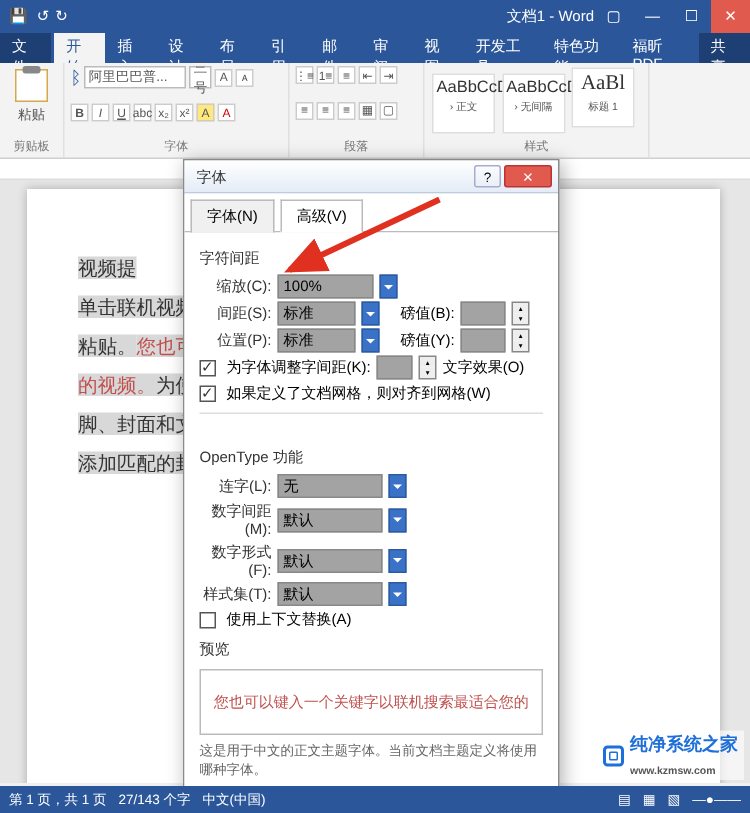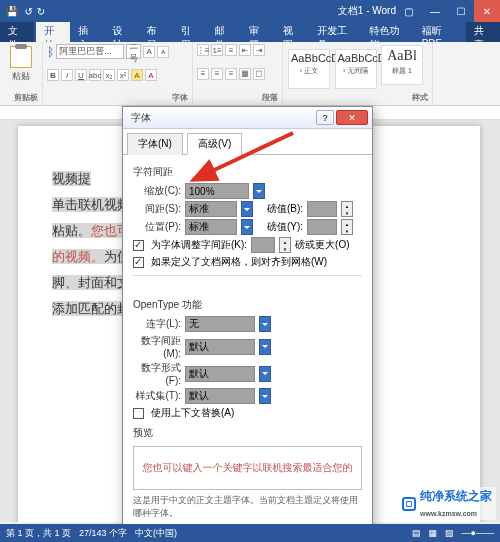--- a/index.html
+++ b/index.html
@@ -9,21 +9,21 @@
 .titlebar .doc-title { flex:1; text-align:right; }
 .titlebar .winbtns { display:flex; }
 .titlebar .winbtns span { width:26px; height:22px; display:flex; align-items:center; justify-content:center; font-size:10px; }
 .ribbon-tabs { height:20px; background:#2b579a; display:flex; color:#fff; font-size:10px; }
 .ribbon-tabs .tab { padding:2px 8px; }
 .ribbon-tabs .tab.active { background:#f3f3f3; color:#2b579a; }
 .ribbon-tabs .file { background:#1e3f73; margin-right:2px; }
 .ribbon-tabs .signin { margin-left:auto; background:#1e3f73; }
 .ribbon { height:64px; background:#f3f3f3; border-bottom:1px solid #d0d0d0; display:flex; font-size:9px; color:#555; position:relative; }
 .ribbon-group { border-right:1px solid #e0e0e0; padding:2px 4px; display:flex; flex-direction:column; justify-content:space-between; }
-.ribbon-group .gtitle { text-align:right; font-size:8px; color:#777; margin-top:1px;font-weight:bold; }
+.ribbon-group .gtitle { text-align:center; font-size:8px; color:#777; margin-top:1px; }
 .paste-big { width:34px; text-align:center; }
 .paste-icon { width:22px; height:22px; margin:2px auto; background:#fff; border:1px solid #d4a84b; position:relative; }
 .paste-icon:before { content:""; position:absolute; top:-3px; left:4px; width:12px; height:5px; background:#888; border-radius:2px; }
 .fontrow { display:flex; gap:2px; align-items:center; }
 .fontbox { height:15px; border:1px solid #bbb; background:#fff; font-size:9px; padding:0 2px; display:flex; align-items:center; }
 .fontbox.font-name { width:68px; }
 .fontbox.font-size { width:15px; }
 .mini { width:12px; height:12px; border:1px solid #ccc; font-size:8px; display:flex; align-items:center; justify-content:center; background:#fff; }
 .stylebox { width:42px; height:40px; border:1px solid #ddd; background:#fff; margin:1px; padding:2px; font-size:7px; text-align:center; display:inline-block; }
 .stylebox .samp { font-size:11px; color:#333; margin-bottom:2px; }
@@ -212,21 +212,21 @@
         </span>
     </div>
     <div class="frow">
       <span class="chk checked"></span>
       <span>为字体调整字间距(K):</span>
       <span class="finput" style="width:24px"></span>
       <span class="spinner">
           <span>▴</span>
           <span>▾</span>
         </span>
-      <span>磅或更大(O)</span>
+      <span>文字效果(O)</span>
     </div>
     <div class="frow">
       <span class="chk checked"></span>
       <span>如果定义了文档网格，则对齐到网格(W)</span>
     </div>
 
     <div class="opentype">
       <div class="section-label">OpenType 功能</div>
       <div class="frow">
         <span class="flabel">连字(L):</span>

